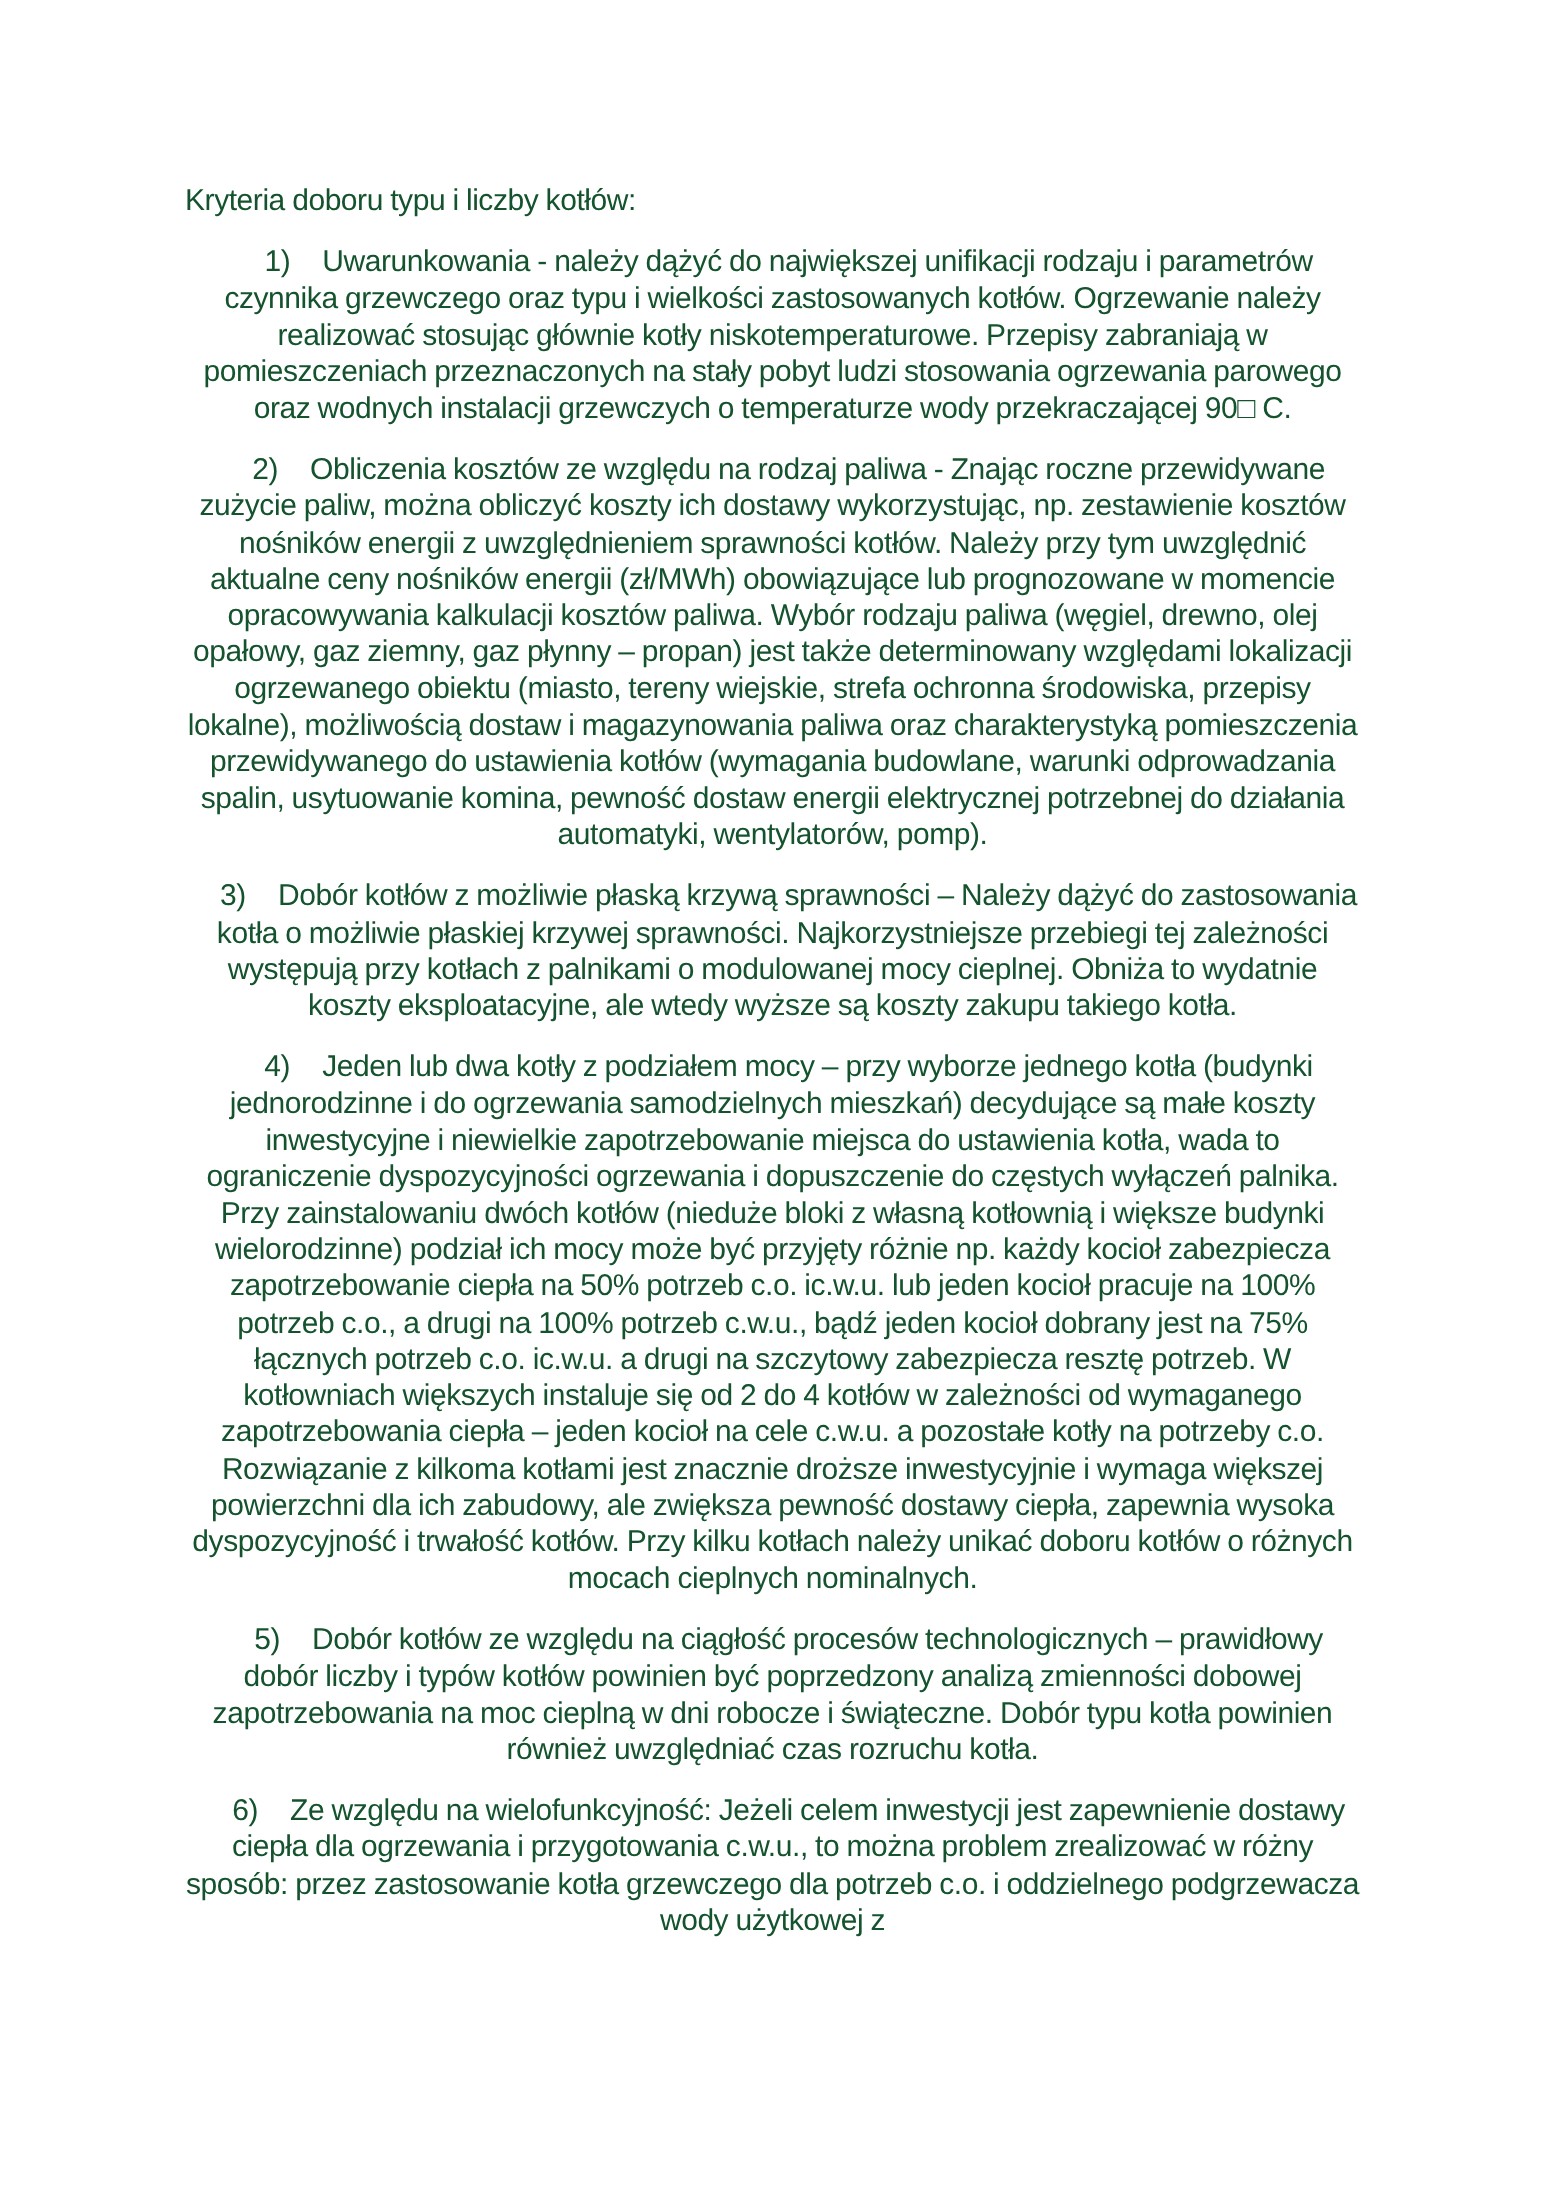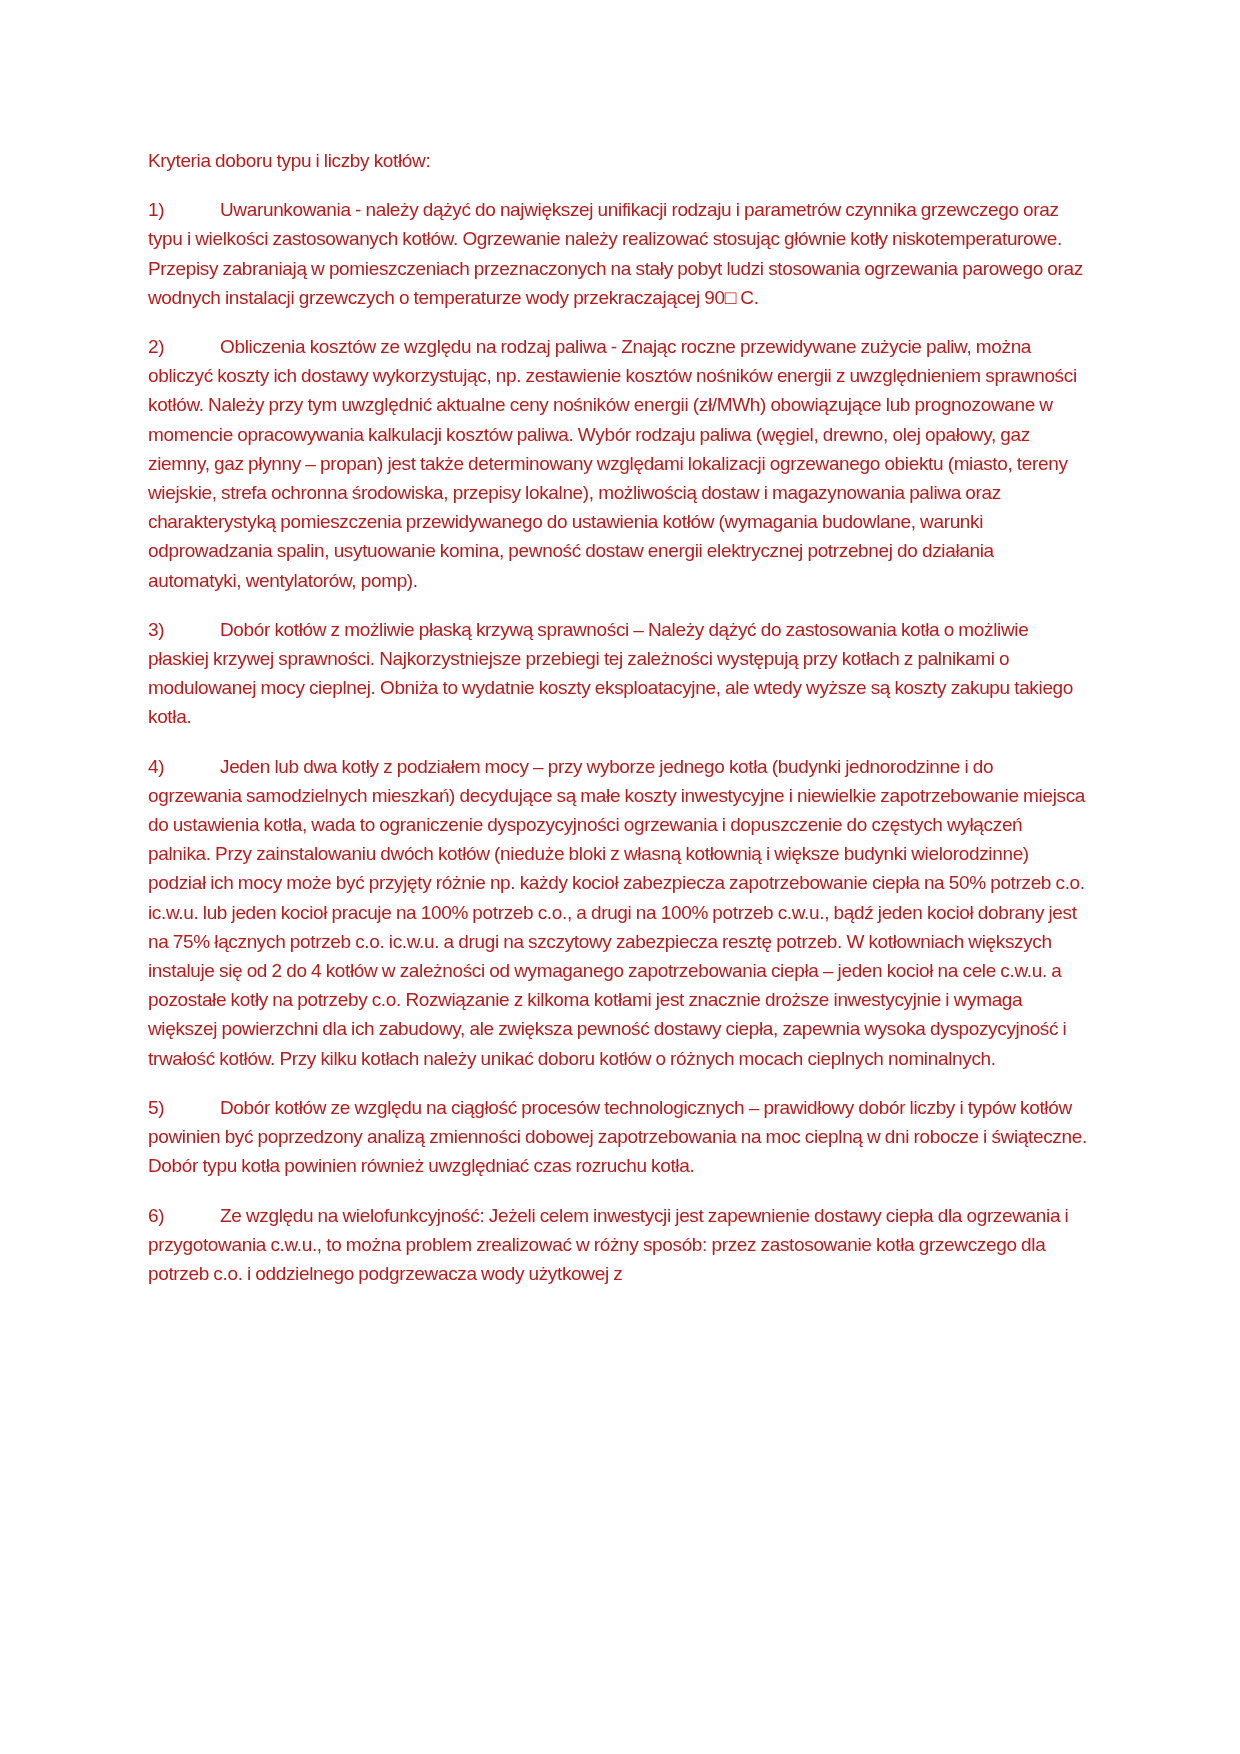--- a/index.html
+++ b/index.html
@@ -12,32 +12,32 @@
       height: 1754px;
       position: relative;
       overflow: hidden;
     }
     .page {
       position: absolute;
       left: 148px;
       top: 146px;
       width: 940px;
       font-family: "Liberation Sans", "DejaVu Sans", sans-serif;
-      font-size: 19px;
+      font-size: 24px;
       line-height: 29.2px;
-      color: #b91c1c;
+      color: #14532d;
       letter-spacing: -0.35px;
       word-spacing: -0.5px;
     }
     .heading {
       margin: 0 0 20px 0;
     }
     .para {
       margin: 0 0 20px 0;
-      text-align: left;
+      text-align: center;
     }
     .num {
       display: inline-block;
       width: 72px;
     }
     #p1 { margin-top: 0; }
   </style>
 </head>
 <body>
 

